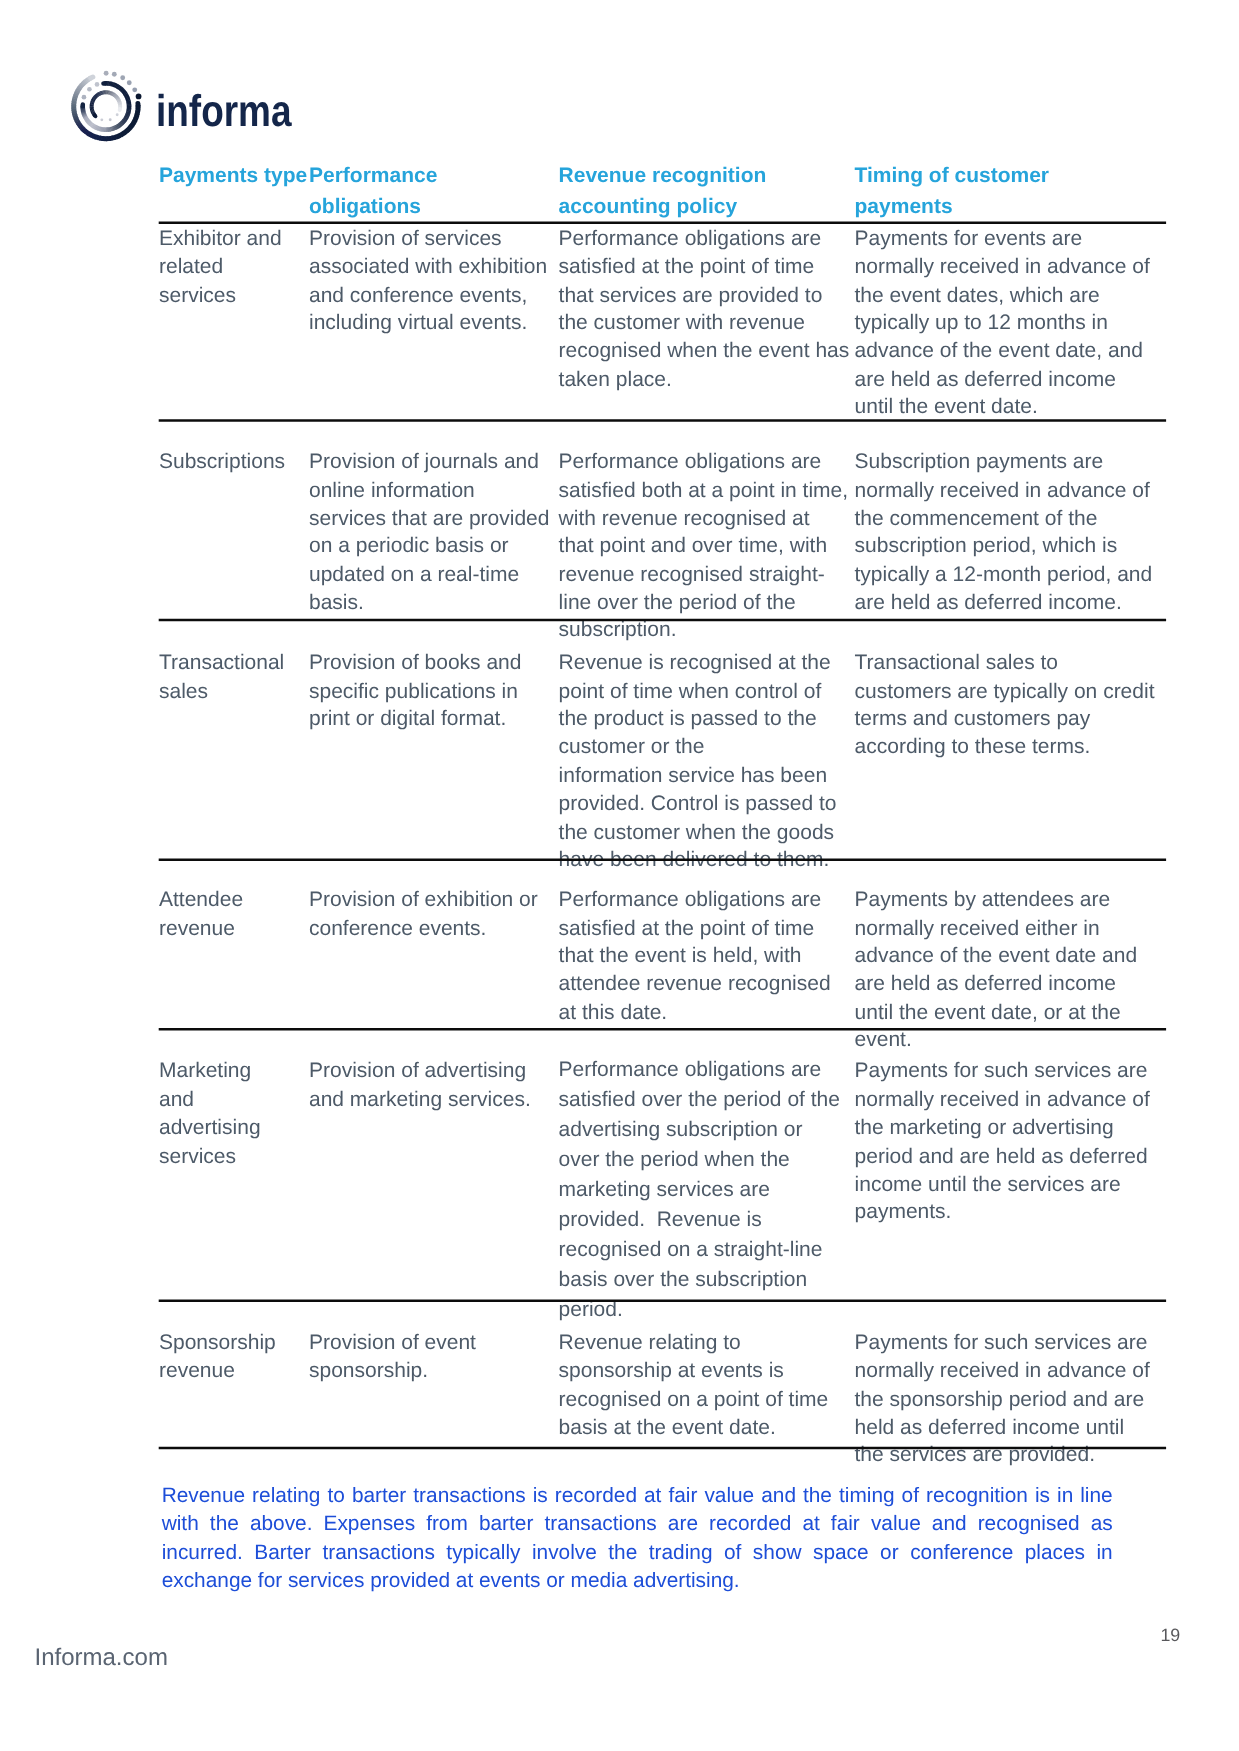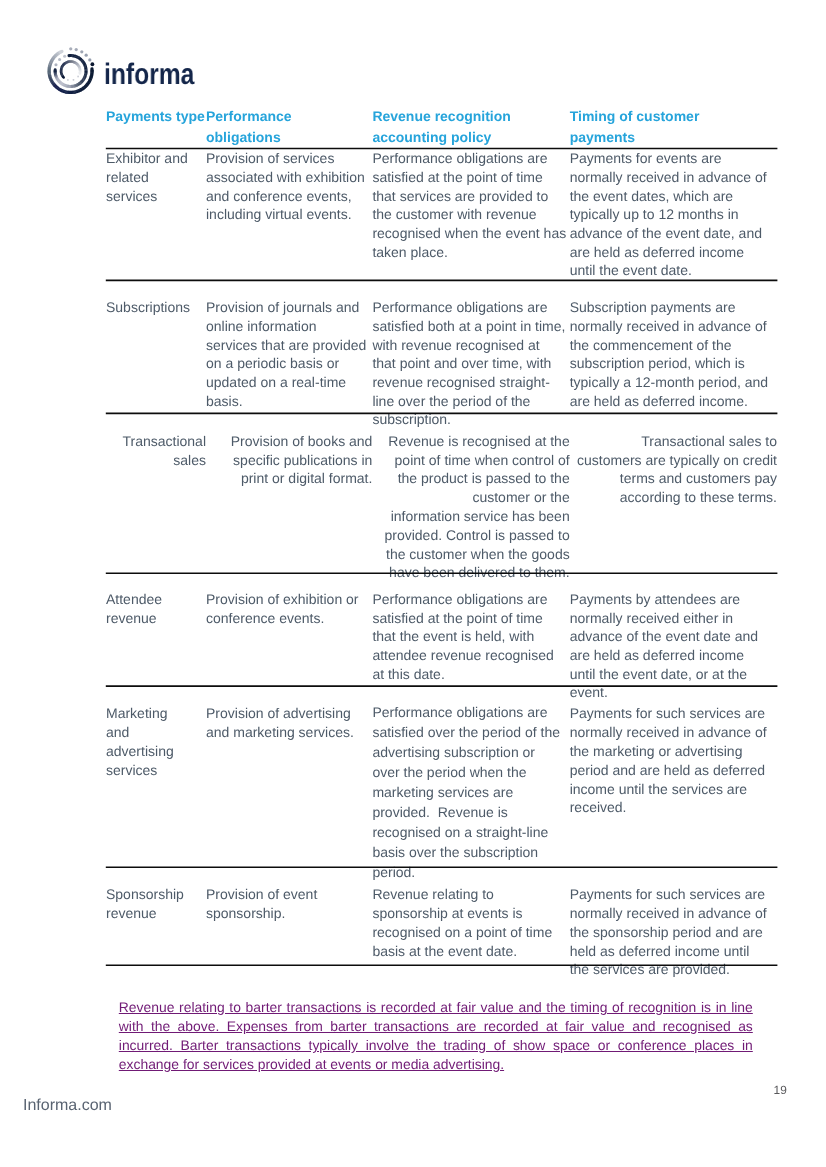--- a/index.html
+++ b/index.html
@@ -21,29 +21,29 @@
   .tbl col.c1{width:100px}.tbl col.c2{width:166.4px}.tbl col.c3{width:197.3px}.tbl col.c4{width:207.3px}
   .tbl th,.tbl td{padding:0;margin:0;text-align:left;vertical-align:top;}
   .tbl th{color:#26a4db;font-weight:700;font-size:14px;line-height:21.2px;
           padding-top:6.3px;padding-bottom:0px;}
   .tbl td{color:#4d5a68;font-weight:400;font-size:14px;line-height:18.8px;}
   .tbl thead tr{border-bottom:1.6px solid transparent;}
   .tbl tbody tr{border-bottom:1.3px solid transparent;}
   #rules{position:absolute;left:0;top:0;width:826px;height:1167px;pointer-events:none;}
   .tbl tbody tr.r1 td{padding-top:0.4px;padding-bottom:16px;line-height:18.64px;}
   .tbl tbody tr.r2 td{padding-top:1.3px;padding-bottom:0px;line-height:18.67px;}
-  .tbl tbody tr.r3 td{padding-top:1.9px;padding-bottom:6.6px;text-align:right;}
+  .tbl tbody tr.r3 td{padding-top:1.9px;padding-bottom:6.6px;}
   .tbl tbody tr.r4 td{padding-top:0.4px;padding-bottom:0px;line-height:18.59px;}
   .tbl tbody tr.r5 td{padding-top:1.7px;padding-bottom:7.2px;}
   .tbl tbody tr.r5 td.wide{padding-top:0.6px;padding-bottom:0px;line-height:19.93px;}
   .tbl tbody tr.r6 td{padding-top:1.4px;padding-bottom:1.7px;}
 
   
-  .para{position:absolute;left:106.8px;top:986.3px;width:634px;color:#701a75;
-        font-size:13.9px;line-height:18.87px;text-align:justify;margin:12px;text-decoration:underline;}
+  .para{position:absolute;left:106.8px;top:986.3px;width:634px;color:#1d4ed8;
+        font-size:13.9px;line-height:18.87px;text-align:justify;margin:1px;}
 
   .f-left{position:absolute;left:23px;top:1098.6px;font-size:16px;line-height:14px;color:#5a6472;}
   .f-mid{position:absolute;left:247px;top:1092.6px;font-size:10.8px;line-height:14px;color:#5a6472;}
   .f-page{position:absolute;left:773.6px;top:1083.2px;font-size:11.9px;line-height:14px;color:#58585b;}
 </style>
 </head>
 <body>
 
 <div class="page">
 
@@ -367,21 +367,21 @@
         <tr class="r4">
           <td><span>Attendee</span><br><span>revenue</span></td>
           <td><span>Provision&nbsp;of&nbsp;exhibition&nbsp;or</span><br><span>conference&nbsp;events.</span></td>
           <td><span>Performance&nbsp;obligations&nbsp;are</span><br><span>satisfied&nbsp;at&nbsp;the&nbsp;point&nbsp;of&nbsp;time</span><br><span>that&nbsp;the&nbsp;event&nbsp;is&nbsp;held,&nbsp;with</span><br><span>attendee&nbsp;revenue&nbsp;recognised</span><br><span>at&nbsp;this&nbsp;date.</span></td>
           <td><span>Payments&nbsp;by&nbsp;attendees&nbsp;are</span><br><span>normally&nbsp;received&nbsp;either&nbsp;in</span><br><span>advance&nbsp;of&nbsp;the&nbsp;event&nbsp;date&nbsp;and</span><br><span>are&nbsp;held&nbsp;as&nbsp;deferred&nbsp;income</span><br><span>until&nbsp;the&nbsp;event&nbsp;date,&nbsp;or&nbsp;at&nbsp;the</span><br><span>event.</span></td>
         </tr>
         <tr class="r5">
           <td><span>Marketing</span><br><span>and</span><br><span>advertising</span><br><span>services</span></td>
           <td><span>Provision&nbsp;of&nbsp;advertising</span><br><span>and&nbsp;marketing&nbsp;services.</span></td>
           <td class="wide"><span>Performance&nbsp;obligations&nbsp;are</span><br><span>satisfied&nbsp;over&nbsp;the&nbsp;period&nbsp;of&nbsp;the</span><br><span>advertising&nbsp;subscription&nbsp;or</span><br><span>over&nbsp;the&nbsp;period&nbsp;when&nbsp;the</span><br><span>marketing&nbsp;services&nbsp;are</span><br><span>provided.&nbsp;&nbsp;Revenue&nbsp;is</span><br><span>recognised&nbsp;on&nbsp;a&nbsp;straight-line</span><br><span>basis&nbsp;over&nbsp;the&nbsp;subscription</span><br><span>period.</span></td>
-          <td><span>Payments&nbsp;for&nbsp;such&nbsp;services&nbsp;are</span><br><span>normally&nbsp;received&nbsp;in&nbsp;advance&nbsp;of</span><br><span>the&nbsp;marketing&nbsp;or&nbsp;advertising</span><br><span>period&nbsp;and&nbsp;are&nbsp;held&nbsp;as&nbsp;deferred</span><br><span>income&nbsp;until&nbsp;the&nbsp;services&nbsp;are</span><br><span>received.</span></td>
+          <td><span>Payments&nbsp;for&nbsp;such&nbsp;services&nbsp;are</span><br><span>normally&nbsp;received&nbsp;in&nbsp;advance&nbsp;of</span><br><span>the&nbsp;marketing&nbsp;or&nbsp;advertising</span><br><span>period&nbsp;and&nbsp;are&nbsp;held&nbsp;as&nbsp;deferred</span><br><span>income&nbsp;until&nbsp;the&nbsp;services&nbsp;are</span><br><span>payments.</span></td>
         </tr>
         <tr class="r6">
           <td><span>Sponsorship</span><br><span>revenue</span></td>
           <td><span>Provision&nbsp;of&nbsp;event</span><br><span>sponsorship.</span></td>
           <td><span>Revenue&nbsp;relating&nbsp;to</span><br><span>sponsorship&nbsp;at&nbsp;events&nbsp;is</span><br><span>recognised&nbsp;on&nbsp;a&nbsp;point&nbsp;of&nbsp;time</span><br><span>basis&nbsp;at&nbsp;the&nbsp;event&nbsp;date.</span></td>
           <td><span>Payments&nbsp;for&nbsp;such&nbsp;services&nbsp;are</span><br><span>normally&nbsp;received&nbsp;in&nbsp;advance&nbsp;of</span><br><span>the&nbsp;sponsorship&nbsp;period&nbsp;and&nbsp;are</span><br><span>held&nbsp;as&nbsp;deferred&nbsp;income&nbsp;until</span><br><span>the&nbsp;services&nbsp;are&nbsp;provided.</span></td>
         </tr>
       </tbody>
   </table>
 

